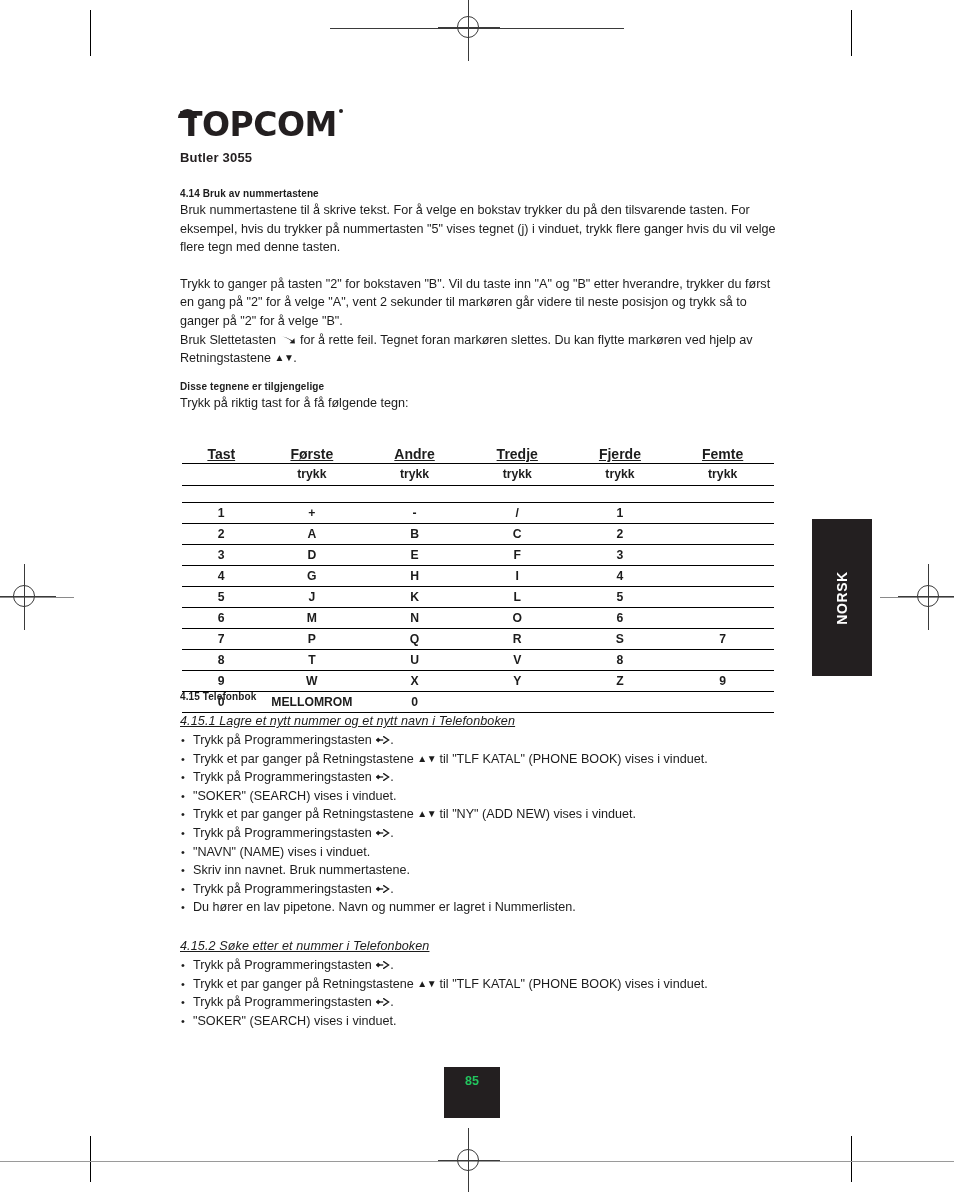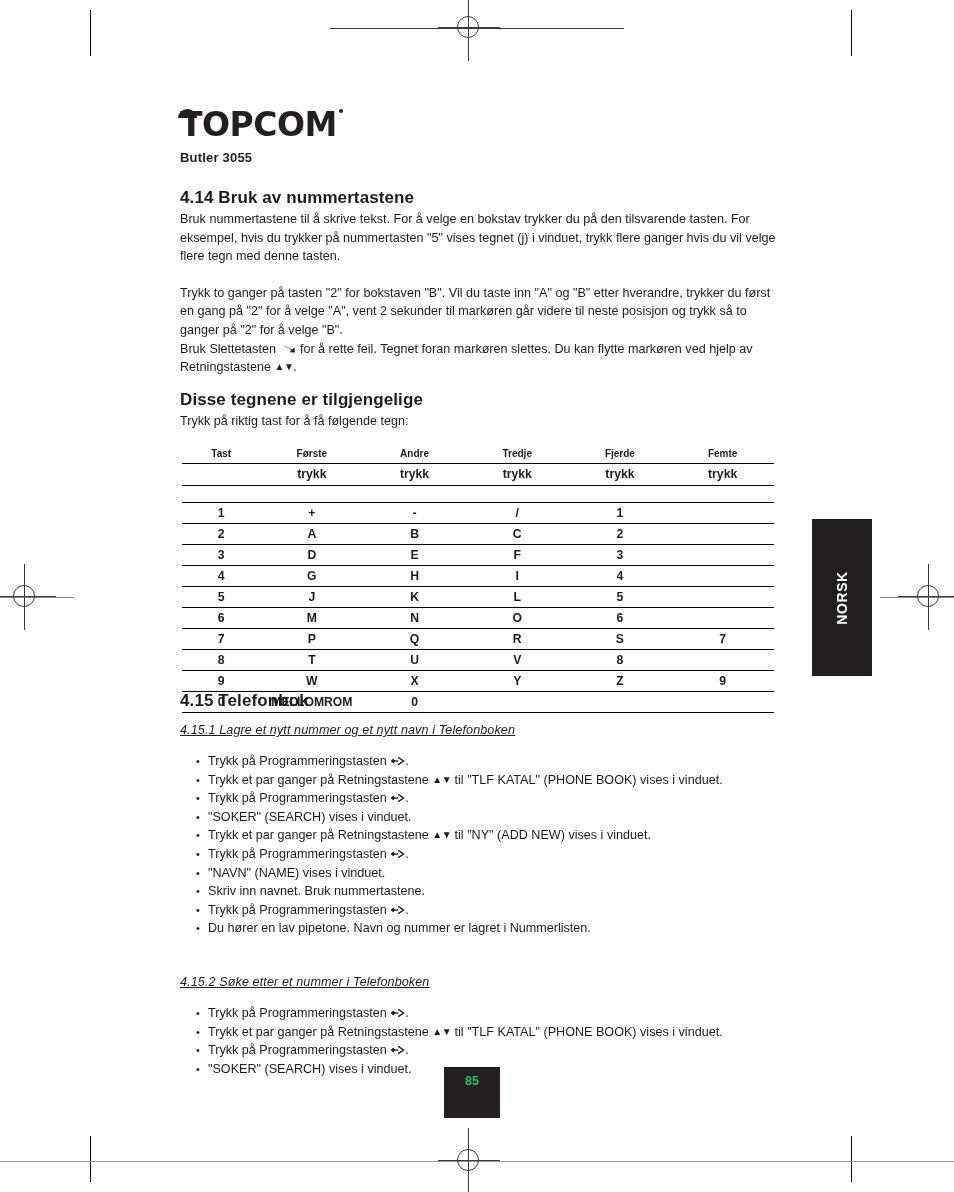--- a/index.html
+++ b/index.html
@@ -111,21 +111,21 @@
   }
 
   
   .content {
     position: absolute;
     left: 180px;
     top: 188px;
     width: 596px;
   }
   h2.section {
-    font-size: 17px;
+    font-size: 10px;
     font-weight: bold;
     margin: 0 0 2px 0;
     letter-spacing: 0.1px;
   }
   h3.subsection {
     font-size: 12.6px;
     font-weight: normal;
     font-style: italic;
     text-decoration: underline;
     margin: 4px 0 3px 0;
@@ -169,21 +169,22 @@
   .char-table td, .char-table th {
     padding: 0;
     text-align: center;
     height: 17px;
     line-height: 17px;
     font-weight: bold;
   }
   .char-table .col-key   { width: 78px; }
   .char-table .col-press { width: 102px; }
   .char-table th {
-    font-size: 10px;
+    font-size: 14px;
+    text-decoration: underline;
   }
   .char-table tr.head-top th {
     border-bottom: 1.6px solid #000;
     height: 20px;
     line-height: 18px;
     vertical-align: bottom;
   }
   .char-table tr.head-bot td {
     border-bottom: 1.6px solid #000;
     height: 21px;
@@ -201,21 +202,21 @@
     border-top: 1.3px solid #000;
   }
   .char-table tr.last-rule td {
     border-top: 1.3px solid #000;
     height: 6px;
   }
 
   
   ul.bullets {
     list-style: none;
-    margin: 15px;
+    margin: 0;
     padding: 0;
   }
   ul.bullets li {
     font-size: 12.6px;
     line-height: 18.6px;
     position: relative;
     padding-left: 13px;
   }
   ul.bullets li:before {
     content: "\2022";

